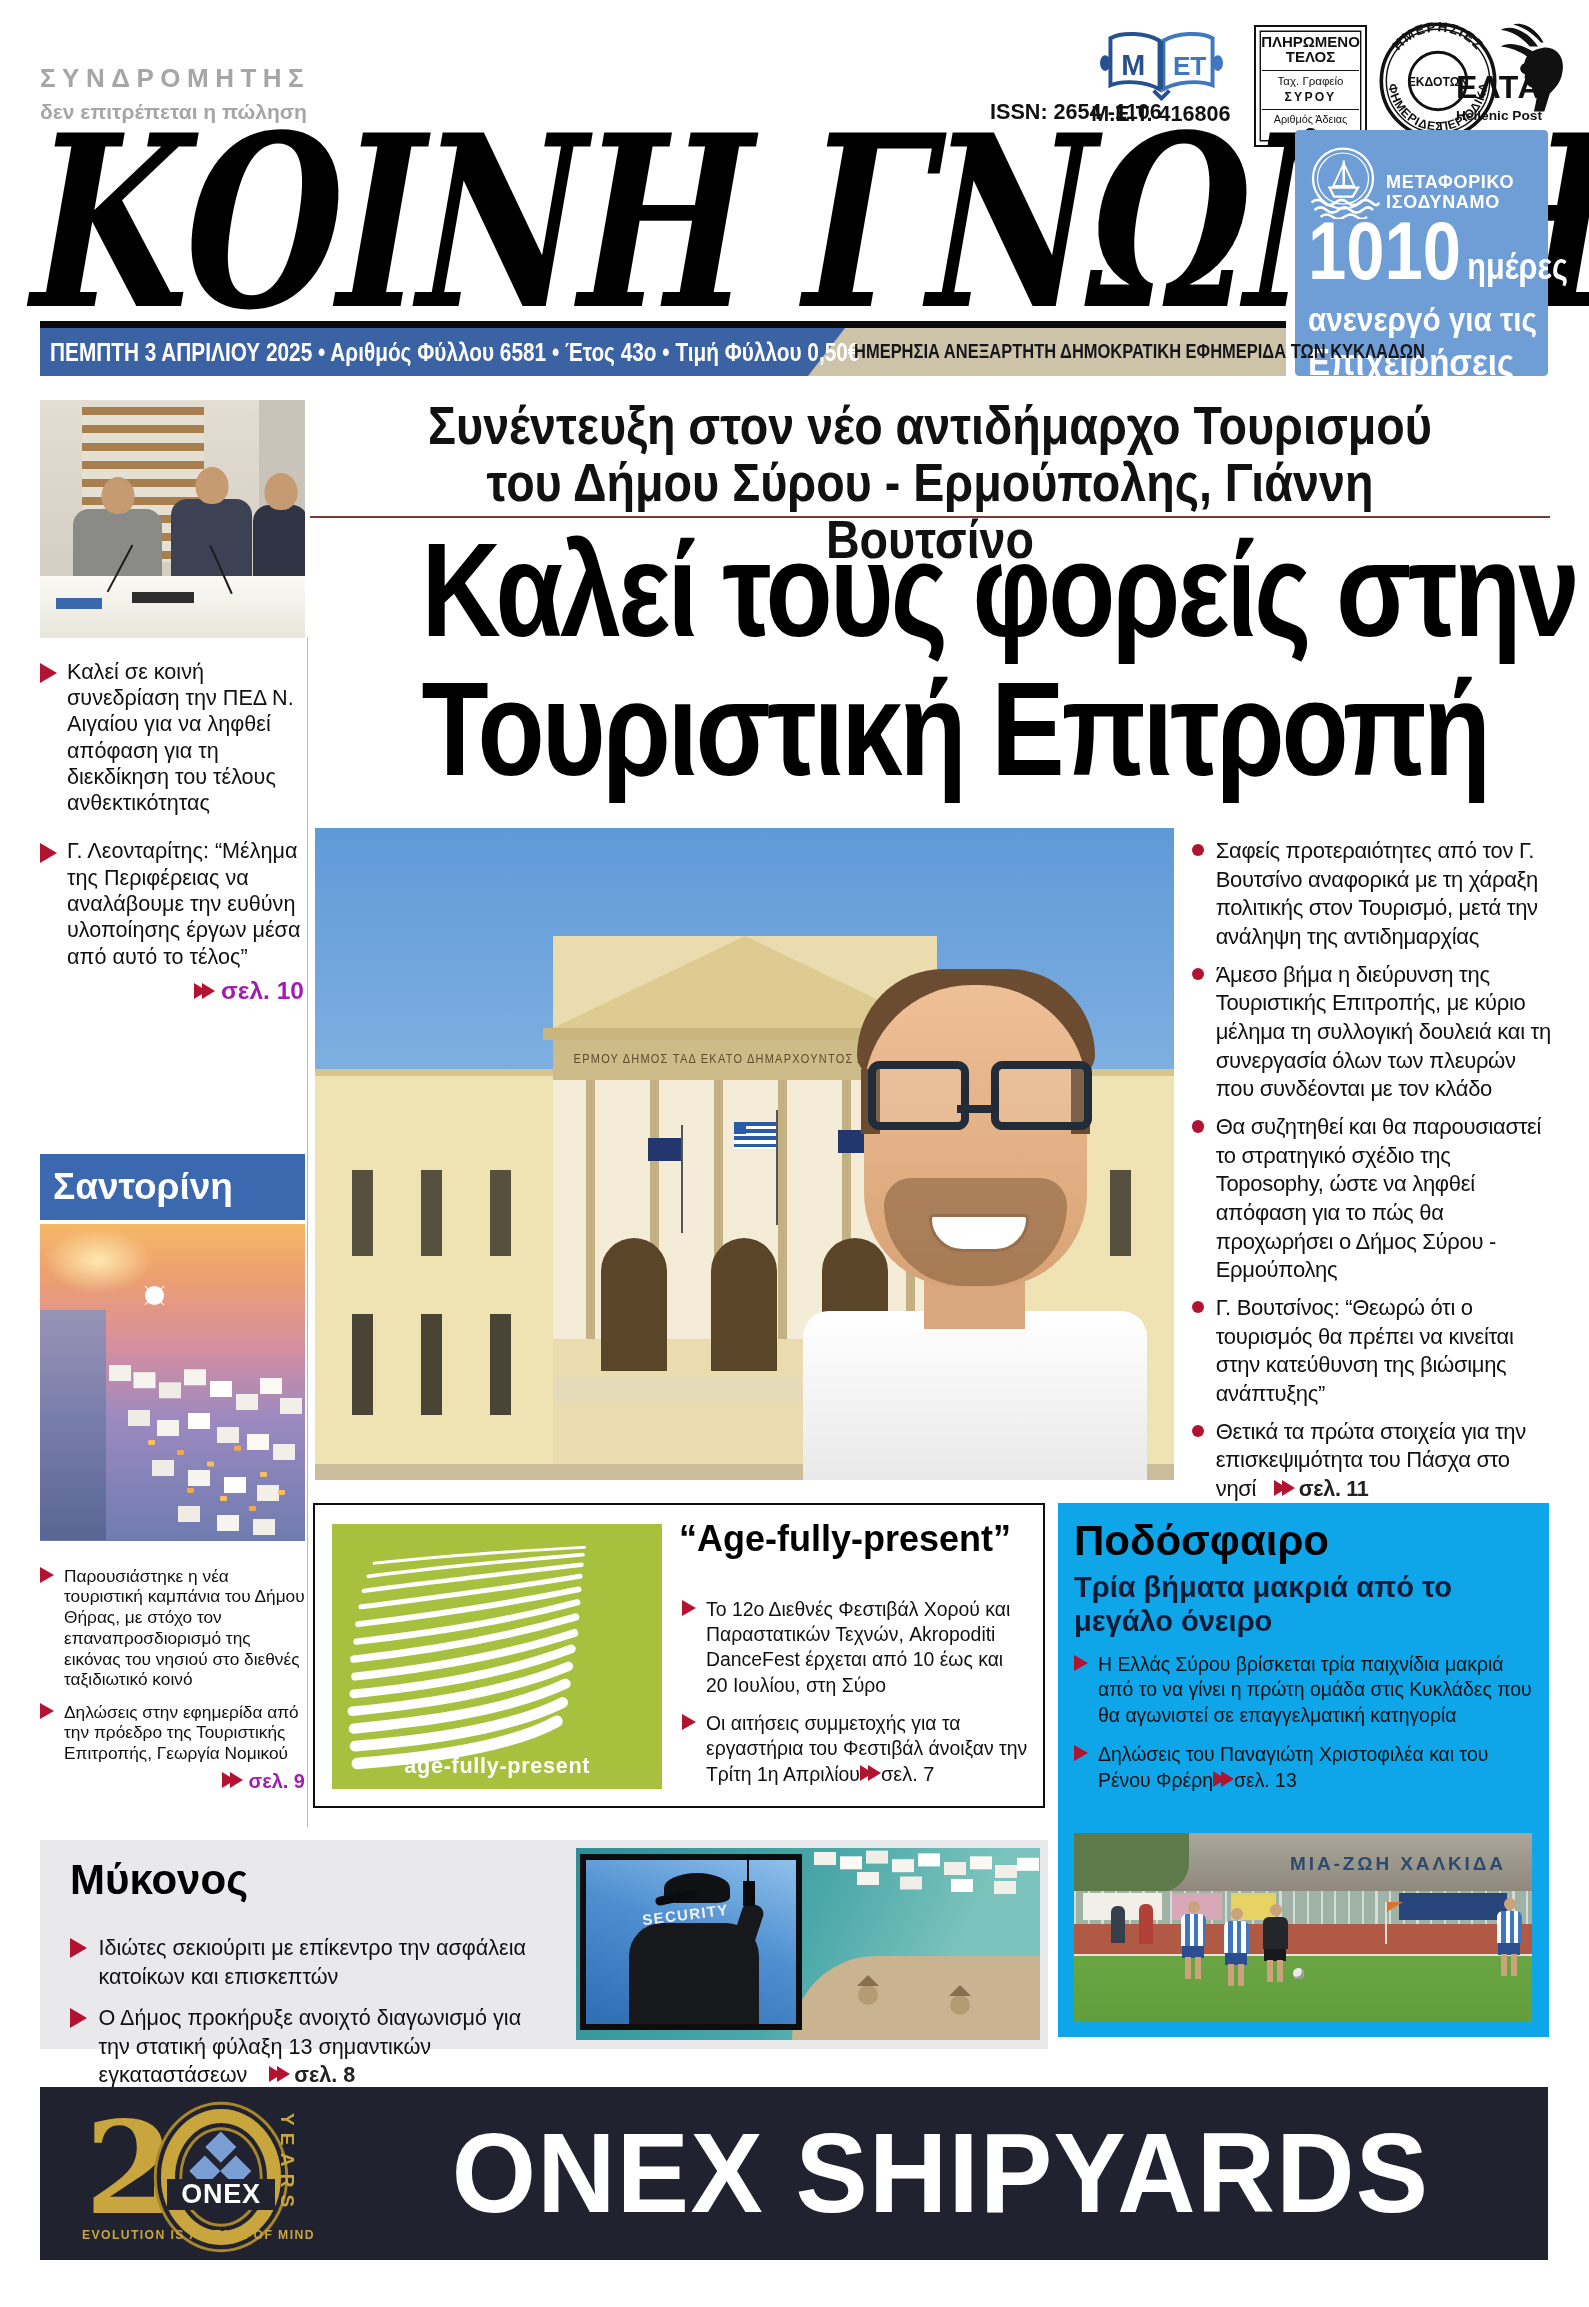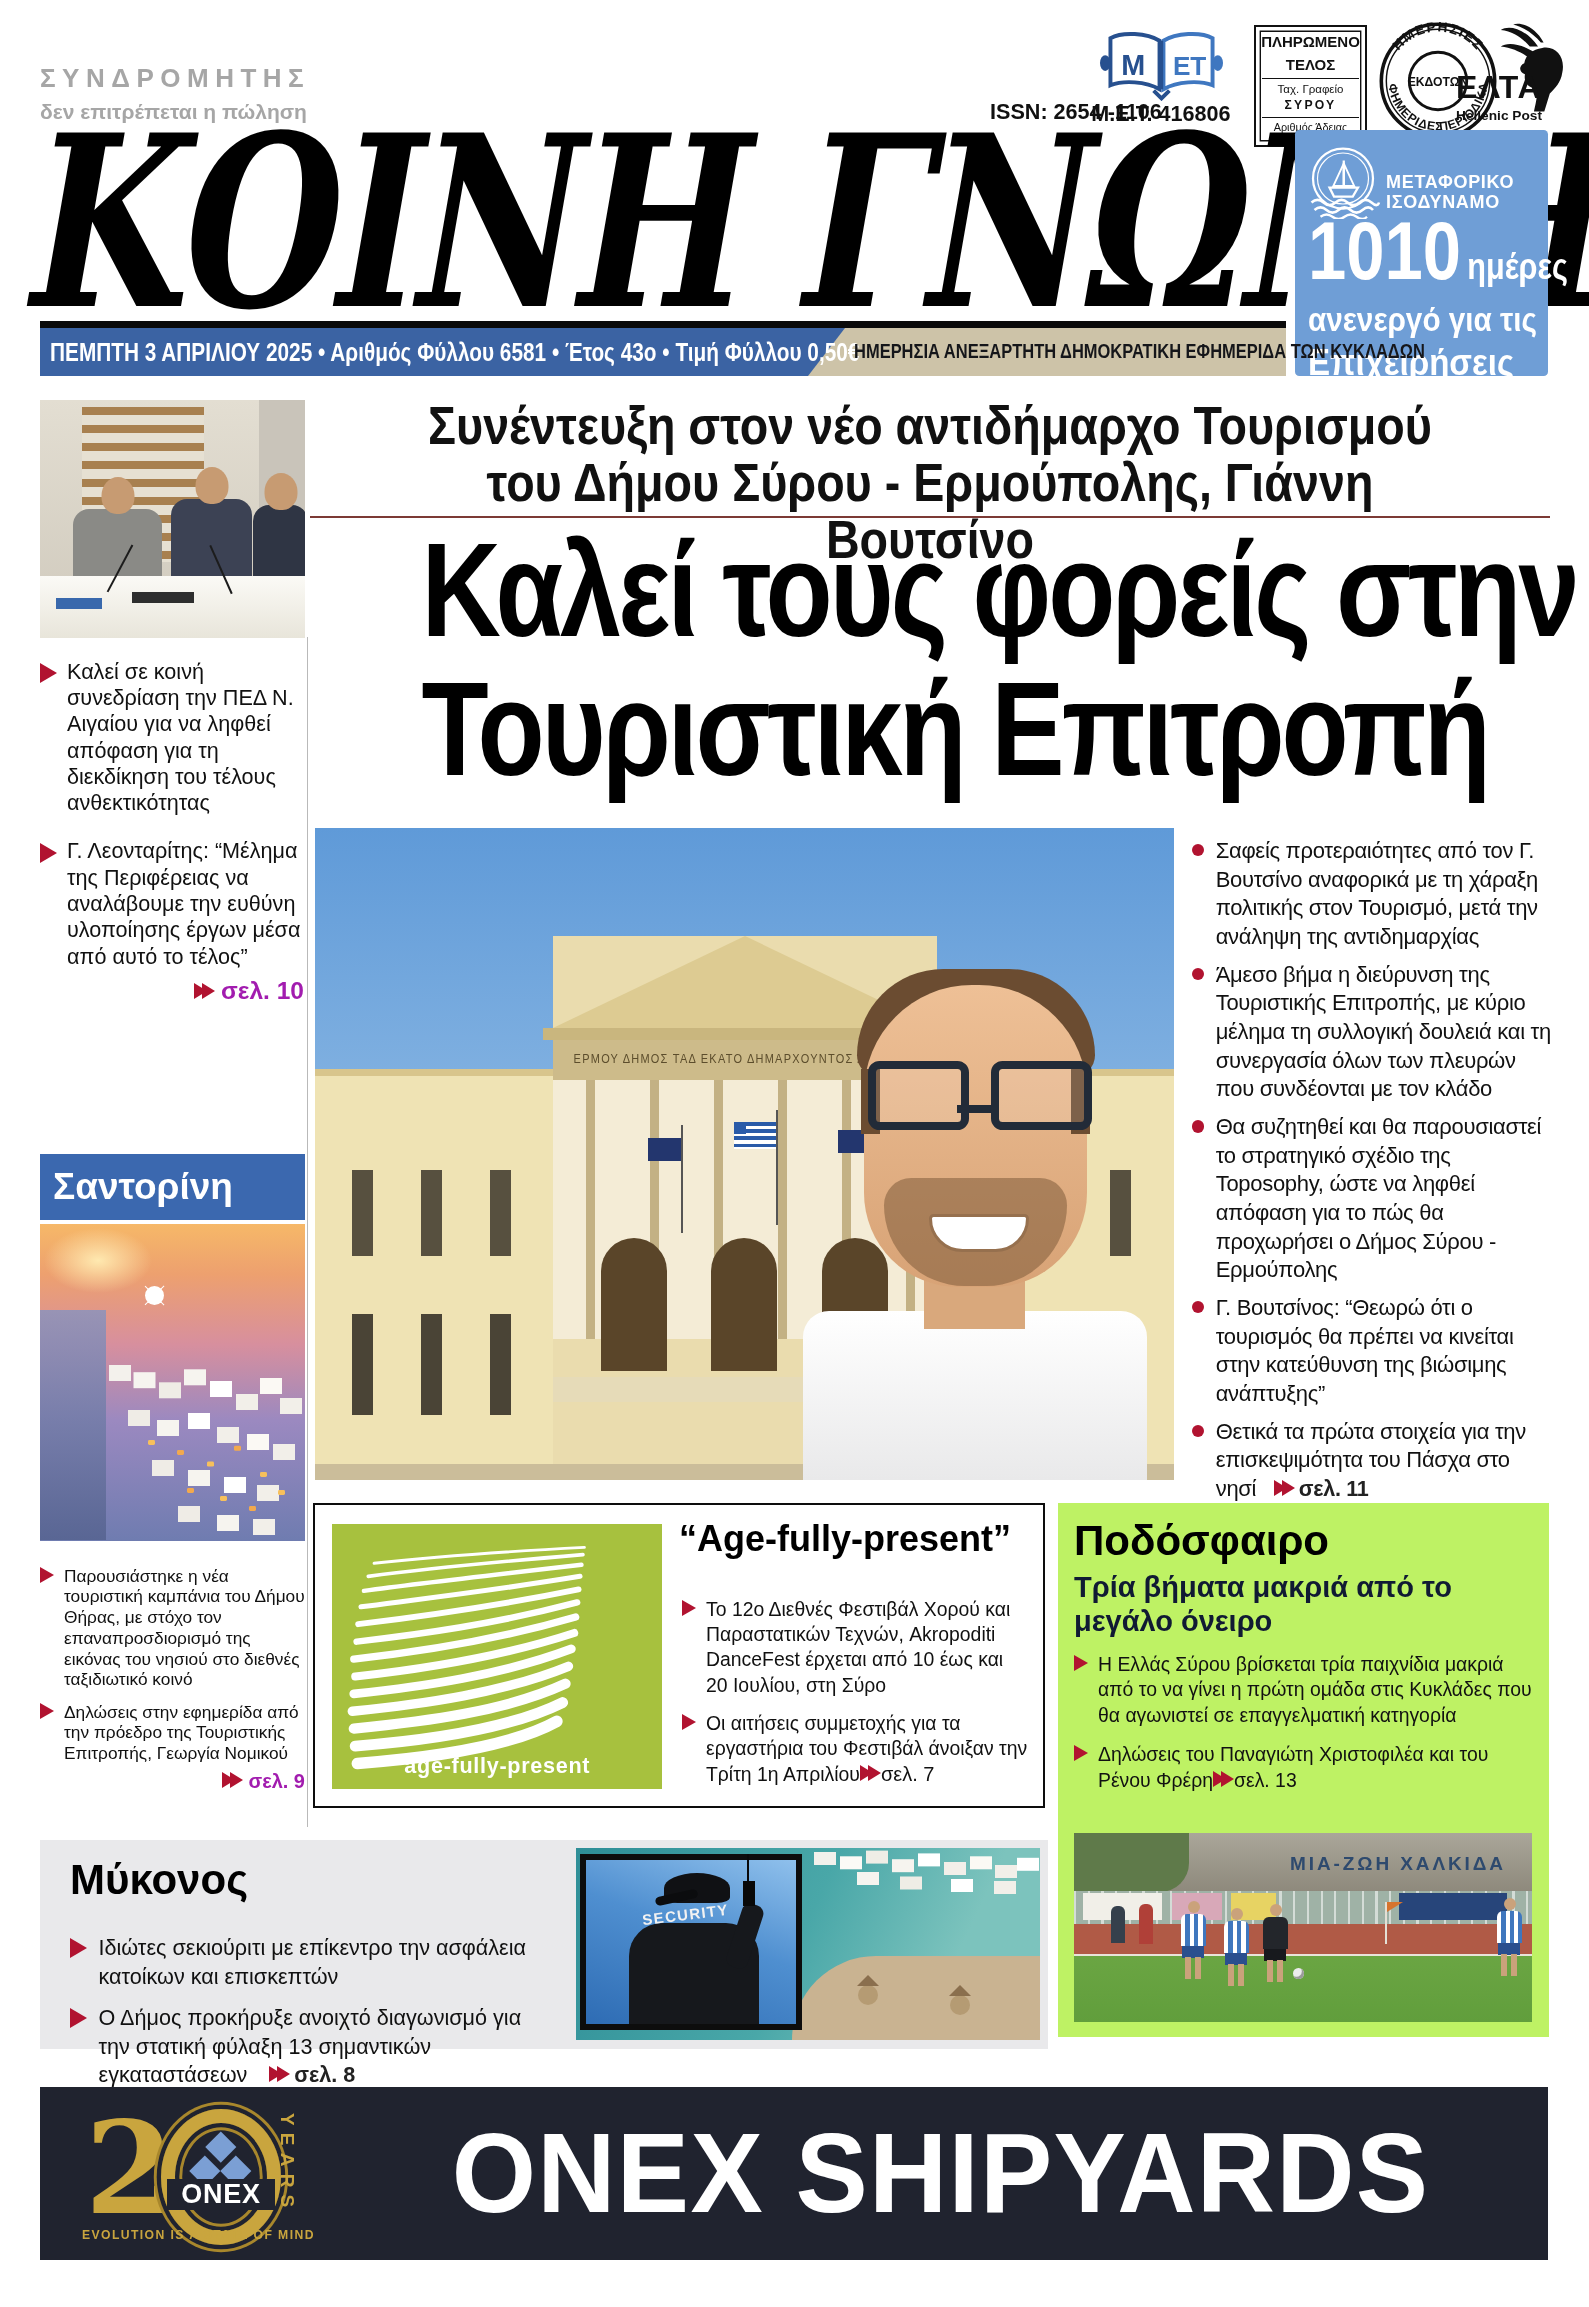--- a/index.html
+++ b/index.html
@@ -187,21 +187,21 @@
   .festbox{left:313px;top:1503px;width:732px;height:305px;border:2.2px solid #0d0d0d;background:#fff;box-sizing:border-box;}
   .greenbox{left:17.3px;top:19px;width:330px;height:265px;background:#a7c13e;}
   .greenbox .cap{position:absolute;left:0;bottom:10px;width:100%;text-align:center;color:#fff;font-weight:800;font-size:21.6px;letter-spacing:0.7px;}
   .fest-title{left:364px;top:13px;width:353px;font-size:36px;font-weight:800;color:#000;}
   .fest-bullets{left:367px;top:79px;width:347px;}
   .fest-bullets .bullet{margin-top:13px;}
   .fest-bullets .tx{font-size:19.4px;line-height:1.3;}
   .fest-bullets .tri{margin-top:2.9px;border-left-width:14.4px;border-top-width:8.6px;border-bottom-width:8.6px;}
 
   
-  .footbox{left:1058px;top:1503px;width:491px;height:534px;background:#bef264;box-sizing:border-box;padding:14.4px 16px;}
+  .footbox{left:1058px;top:1503px;width:491px;height:534px;background:#0ea5e9;box-sizing:border-box;padding:14.4px 16px;}
   .foot-title{font-size:42px;font-weight:800;color:#000;}
   .foot-sub{font-size:29px;font-weight:800;color:#101a33;line-height:1.15;margin-top:5.8px;}
   .footbox .bullet{margin-top:14.4px;gap:10px;}
   .footbox .tx{font-size:19.4px;line-height:1.3;}
   .footbox .tri{margin-top:2.9px;border-left-width:14.4px;border-top-width:8.6px;border-bottom-width:8.6px;}
 
   
   .mykbox{left:40px;top:1840px;width:1008px;height:209px;background:#e9e9eb;}
   .myk-title{left:30px;top:16px;font-size:42px;font-weight:800;color:#000;}
   .myk-bullets{left:30px;top:81px;width:475px;}
@@ -244,21 +244,21 @@
     <path d="M88,94 L100,106 L112,94" fill="none" stroke="#27508f" stroke-width="6"></path>
     <ellipse cx="14" cy="52" rx="8" ry="12" fill="#27508f"></ellipse>
     <ellipse cx="186" cy="52" rx="8" ry="12" fill="#3f77c0"></ellipse>
     <text x="57" y="70" text-anchor="middle" font-size="44" font-weight="bold" fill="#27508f">Μ</text>
     <text x="143" y="70" text-anchor="middle" font-size="40" font-weight="bold" fill="#3f77c0">ΕΤ</text>
   </svg>
   <div class="abs metnum">Μ.Ε.Τ. 416806</div>
 
   <div class="abs stampbox">
     <div class="r1">ΠΛΗΡΩΜΕΝΟ</div>
-    <div class="r1" style="margin-top:8px">ΤΕΛΟΣ</div>
+    <div class="r1" style="margin-top:0">ΤΕΛΟΣ</div>
     <div class="sep"></div>
     <div class="lbl">Ταχ. Γραφείο</div>
     <div class="val">ΣΥΡΟΥ</div>
     <div class="sep"></div>
     <div class="lic">Αριθμός Άδειας</div>
     <div class="licv">2</div>
   </div>
 
   <svg class="abs" style="left:1377px;top:20px" width="122" height="122" viewBox="0 0 170 170">
     <defs>

